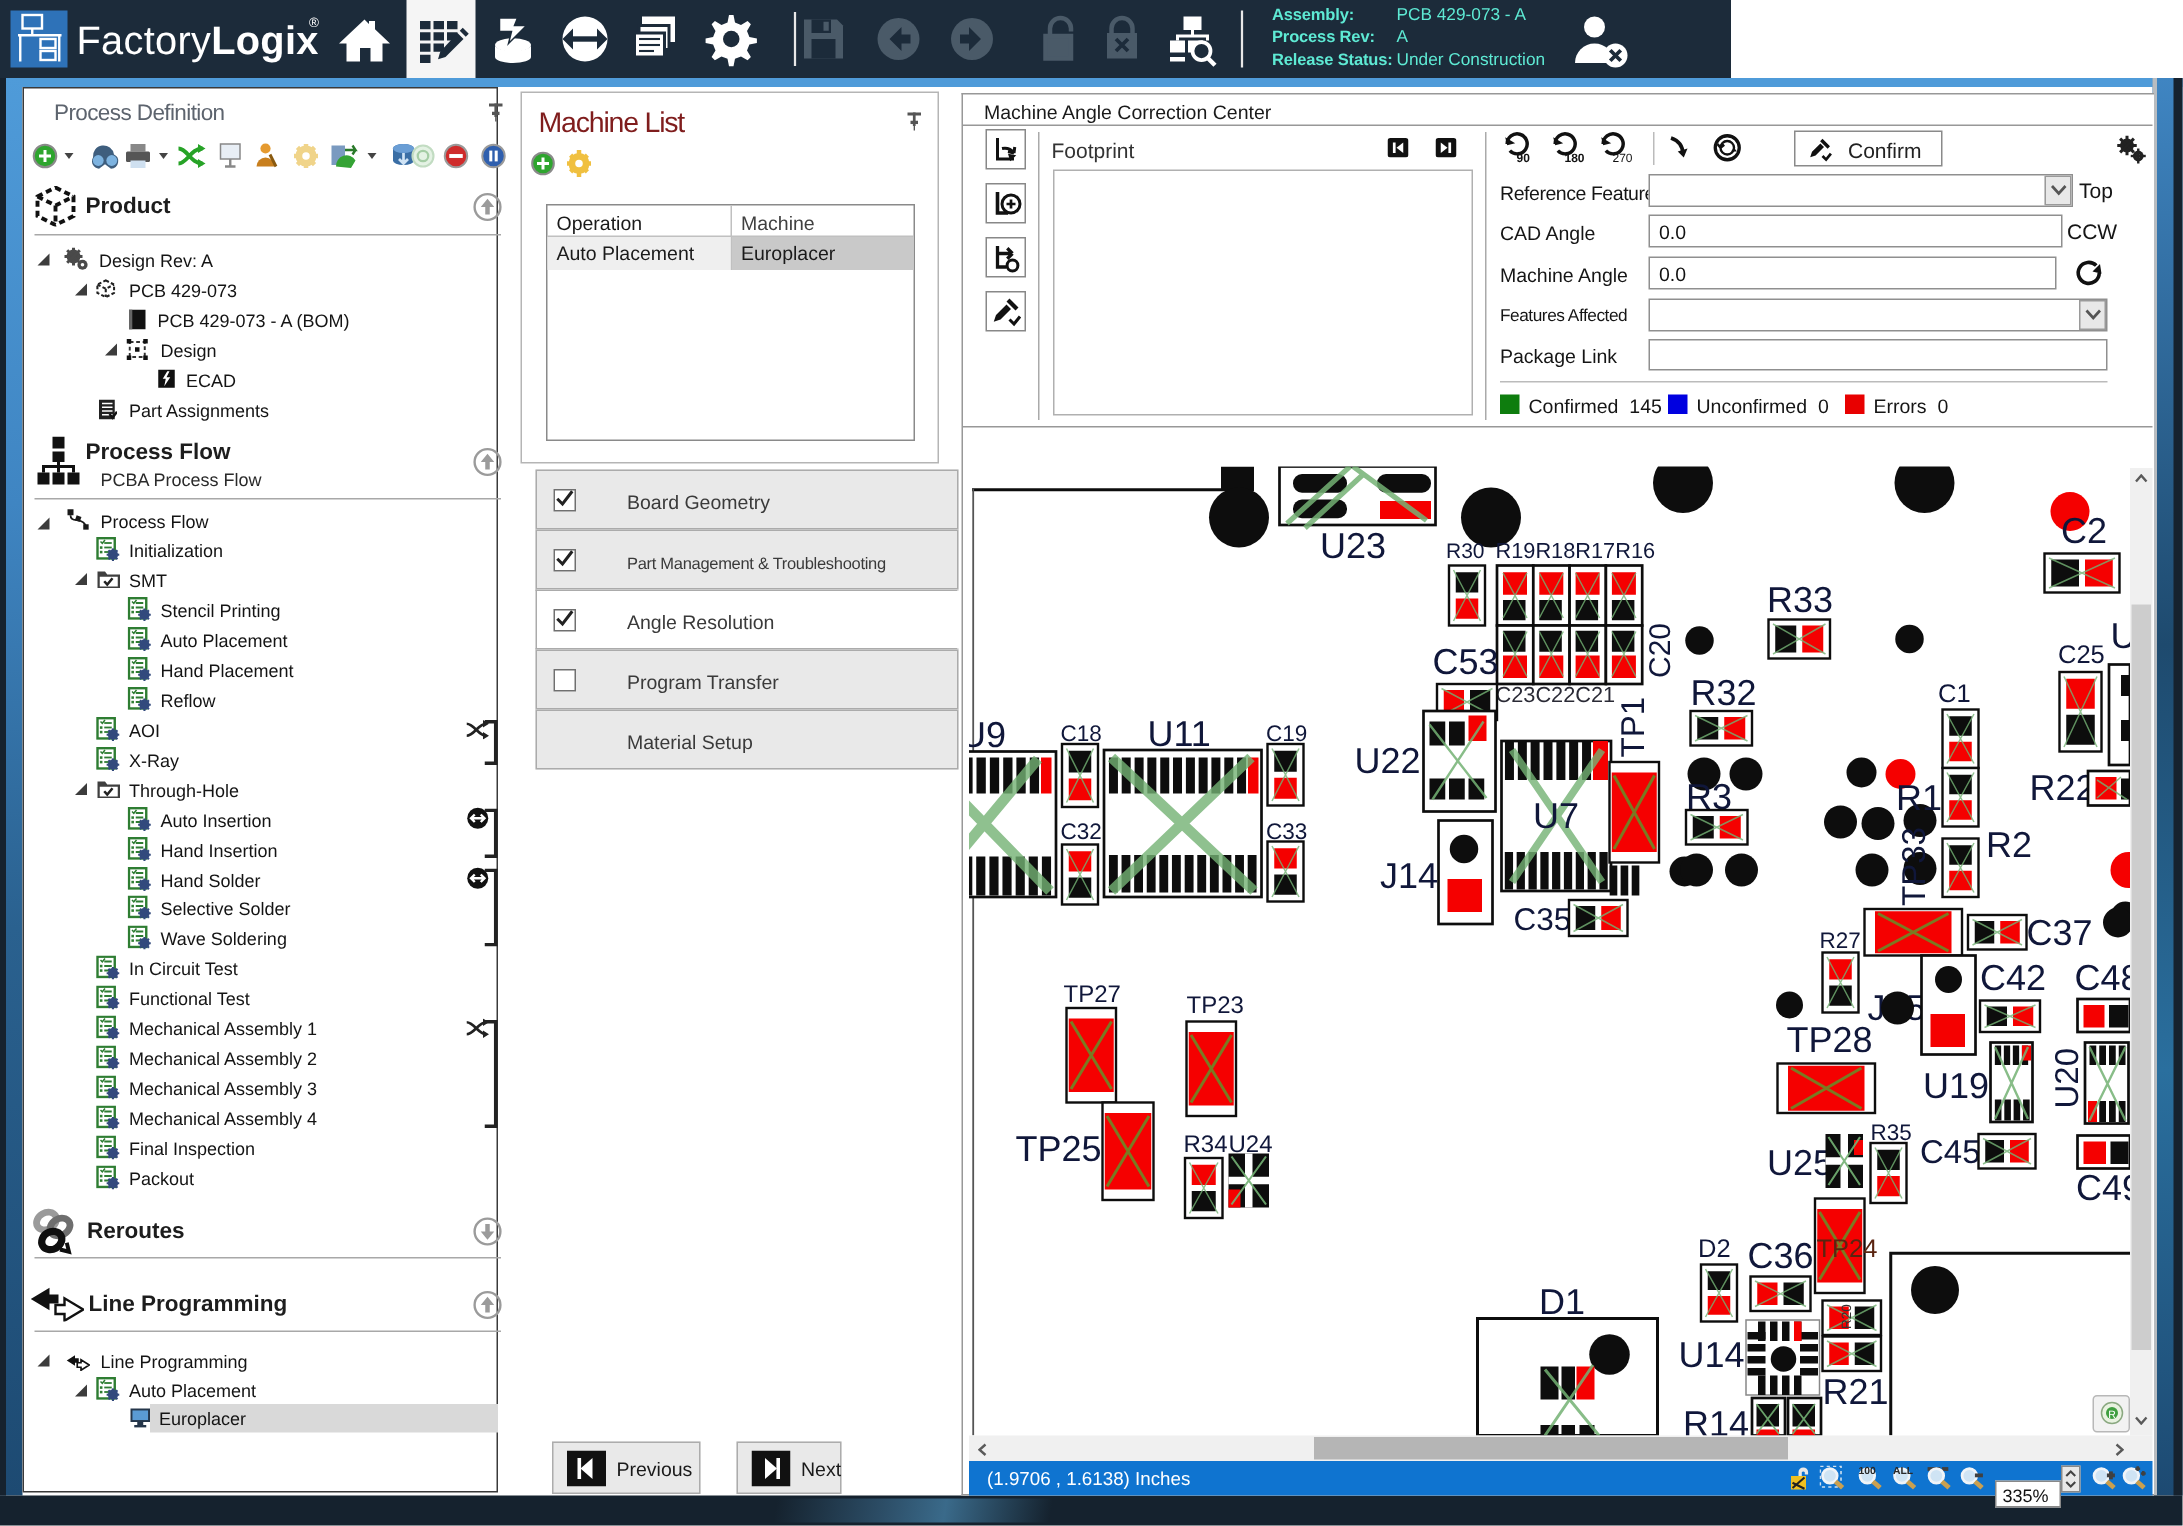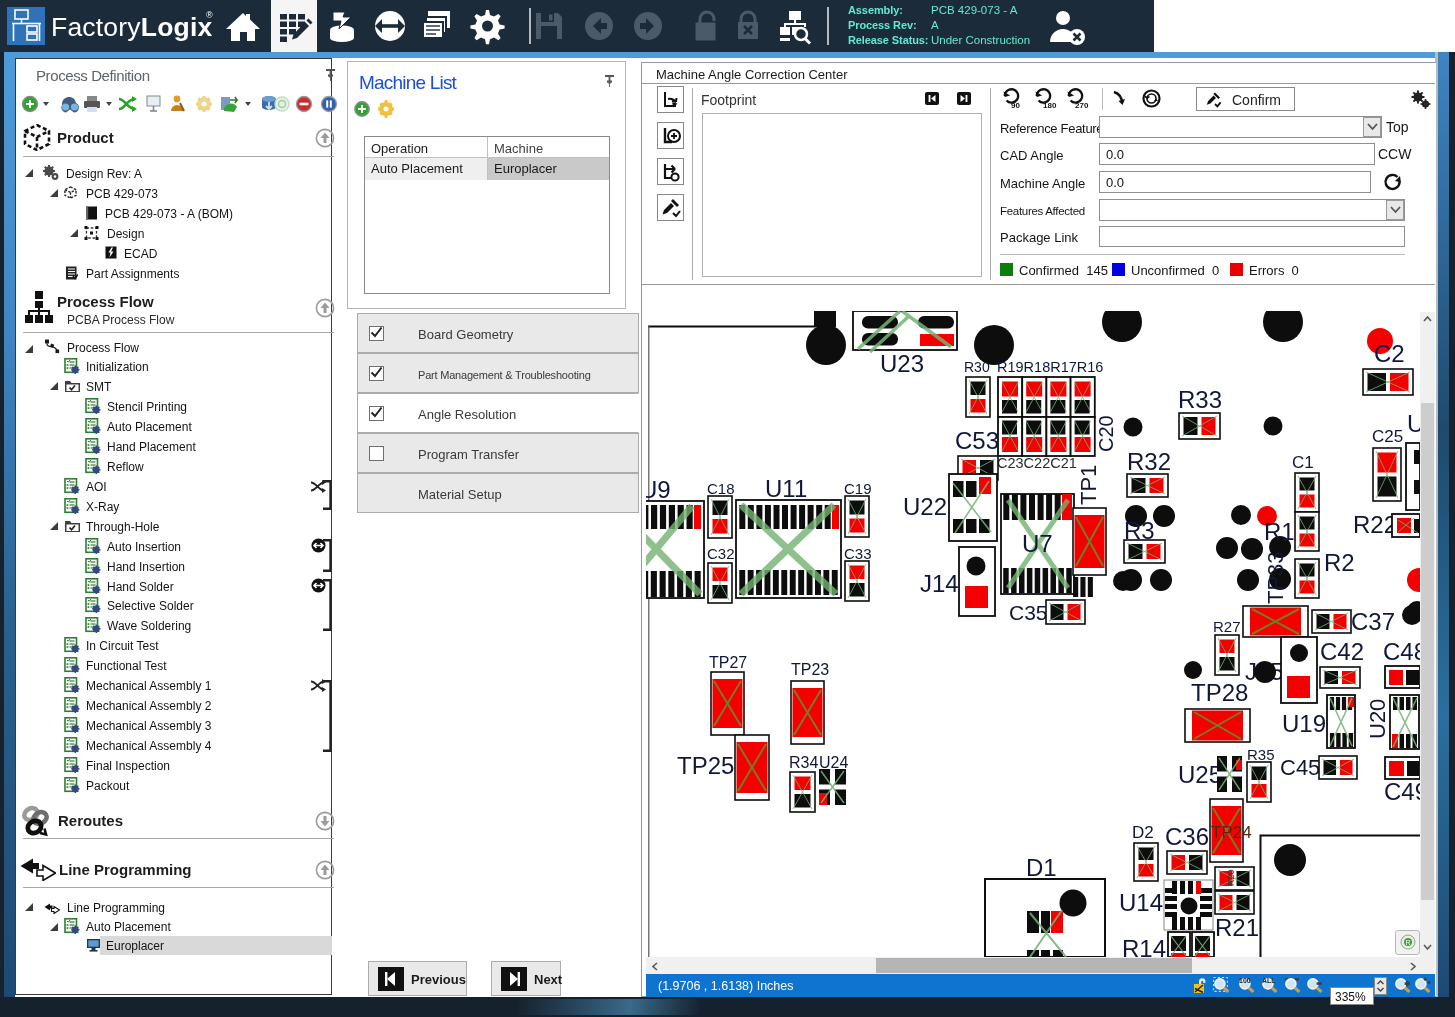--- a/index.html
+++ b/index.html
@@ -15,21 +15,21 @@
 #leftpanel{position:absolute;left:15px;top:58px;width:317px;height:937px;background:#fff;border:1px solid #3a3a3a;border-top:1px solid #3a3a3a}
 .ptitle{position:absolute;font-size:15px;color:#5d646e;letter-spacing:-0.4px}
 .sechead{position:absolute;font-size:15px;font-weight:bold;color:#1d1d1d}
 .subtl{position:absolute;font-size:12px;color:#2a2a2a}
 .sepline{position:absolute;height:1px;background:#a8a8a8}
 .trow{position:absolute;font-size:12px;color:#141414;white-space:nowrap}
 .mlpanel{position:absolute;left:347px;top:61px;width:279px;height:248px;background:#fff;border:1px solid #b5b5b5}
 .chk-item{position:absolute;left:357px;width:282px;height:40px;background:#e9e9e9;border:1px solid #ababab;font-weight:normal;font-size:13px;color:#3a3a3a;white-space:nowrap}
 .chk-box{position:absolute;left:11px;top:12px;width:15px;height:15px;border:1px solid #707070;background:#fff}
 .chk-lbl{position:absolute;left:60px;top:12px}
-.navbtn{position:absolute;height:35px;background:#e9e9e9;border:1px solid #acacac;font-weight:bold;font-size:13px;color:#1a1a1a}
+.navbtn{position:absolute;height:35px;background:#e9e9e9;border:1px solid #acacac;font-weight:normal;font-size:13px;color:#1a1a1a}
 #rightpanel{position:absolute;left:641px;top:62px;width:795px;height:935px;background:#fff;border:1px solid #989898;border-right:none}
 .inp{position:absolute;background:#fff;border:1px solid #8f8f8f;font-size:13px;color:#111}
 .flbl{position:absolute;font-size:13px;color:#151515;white-space:nowrap}
 #statusbar{position:absolute;left:646px;top:974px;width:789px;height:23px;background:#0f74d0;color:#fff;font-size:12px}
 .sb{position:absolute;background:#f0f0f0}
 .sbthumb{position:absolute;background:#cdcdcd}
 </style></head><body>
 <div id="root">
 
 <div id="titlebar">
@@ -881,21 +881,21 @@
     <div class="trow" style="left:86px;top:920px">Auto Placement</div>
     <div class="abs" style="left:100px;top:936px;width:232px;height:19px;background:#d9d9d9"></div>
     <svg class="abs" style="left:86px;top:938px" width="15" height="14" viewBox="0 0 15 14">
  <rect x="1" y="1" width="13" height="9" fill="#25364a"></rect>
  <rect x="2.3" y="2.3" width="10.4" height="6.4" fill="#5a9bd4"></rect>
  <rect x="5.5" y="10" width="4" height="2" fill="#25364a"></rect>
  <rect x="3.5" y="12" width="8" height="1.6" fill="#25364a"></rect>
     </svg>
     <div class="trow" style="left:106px;top:939px">Europlacer</div>
     <div class="mlpanel"></div>
-    <div class="ptitle" style="left:359px;top:72px;color:#1d4ed8;font-size:19px;letter-spacing:-0.8px">Machine List</div>
+    <div class="ptitle" style="left:359px;top:72px;color:#7f1d1d;font-size:19px;letter-spacing:-0.8px">Machine List</div>
     <svg class="abs" style="left:603px;top:74px" width="13" height="14" viewBox="0 0 13 14">
  <g fill="#555">
         <rect x="5.6" y="1" width="1.8" height="9"></rect>
         <rect x="2" y="1" width="9" height="2"></rect>
         <rect x="4" y="6.5" width="5" height="2.2"></rect>
         <rect x="6.1" y="9" width="0.9" height="4"></rect>
       </g>
     </svg>
     <svg class="abs" style="left:354px;top:100px" width="40" height="18" viewBox="0 0 40 18">
  <circle cx="8" cy="9" r="7.2" fill="#2ea52e" stroke="#8a8a8a" stroke-width="1.4"></circle>
@@ -1016,21 +1016,21 @@
     <div class="abs" style="left:1011px;top:101px;font-size:8px;font-weight:bold;color:#111">90</div>
     <svg class="abs" style="left:1032px;top:88px" width="22" height="16" viewBox="0 0 22 18">
       <path d="M4 9 a7.5 7.5 0 1 1 2 5" stroke="#111" stroke-width="2.6" fill="none"></path>
       <path d="M2.5 4 l1.5 6 6 -1.5 Z" fill="#111"></path>
     </svg>
     <div class="abs" style="left:1043px;top:101px;font-size:8px;font-weight:bold;color:#111">180</div>
     <svg class="abs" style="left:1064px;top:88px" width="22" height="16" viewBox="0 0 22 18">
       <path d="M4 9 a7.5 7.5 0 1 1 2 5" stroke="#111" stroke-width="2.6" fill="none"></path>
       <path d="M2.5 4 l1.5 6 6 -1.5 Z" fill="#111"></path>
     </svg>
-    <div class="abs" style="left:1075px;top:101px;font-size:8px;font-weight:bold;color:#111">270</div>
+    <div class="abs" style="left:1075px;top:101px;font-size:8px;font-weight:normal;color:#111">270</div>
     <div class="abs" style="left:1102px;top:88px;width:1px;height:22px;background:#bbb"></div>
     <svg class="abs" style="left:1112px;top:90px" width="16" height="16" viewBox="0 0 16 16">
       <path d="M2 2 C8 4 10 8 10 13" stroke="#111" stroke-width="2.4" fill="none"></path>
       <path d="M6.5 11 l4 4 2.5 -6 Z" fill="#111"></path>
     </svg>
     <svg class="abs" style="left:1142px;top:89px" width="19" height="19" viewBox="0 0 19 19">
       <circle cx="9.5" cy="9.5" r="8" fill="none" stroke="#111" stroke-width="2.2"></circle>
       <path d="M5 9.5 a4.5 4.5 0 0 1 9 0 m-9 0 l-2 -2.5 m2 2.5 l2.5 -2 M14 9.5 a4.5 4.5 0 0 1 -9 0" stroke="#111" stroke-width="1.6" fill="none"></path>
       <path d="M14 9.5 l2 2.5 -4 0 Z" fill="#111"></path>
     </svg>

